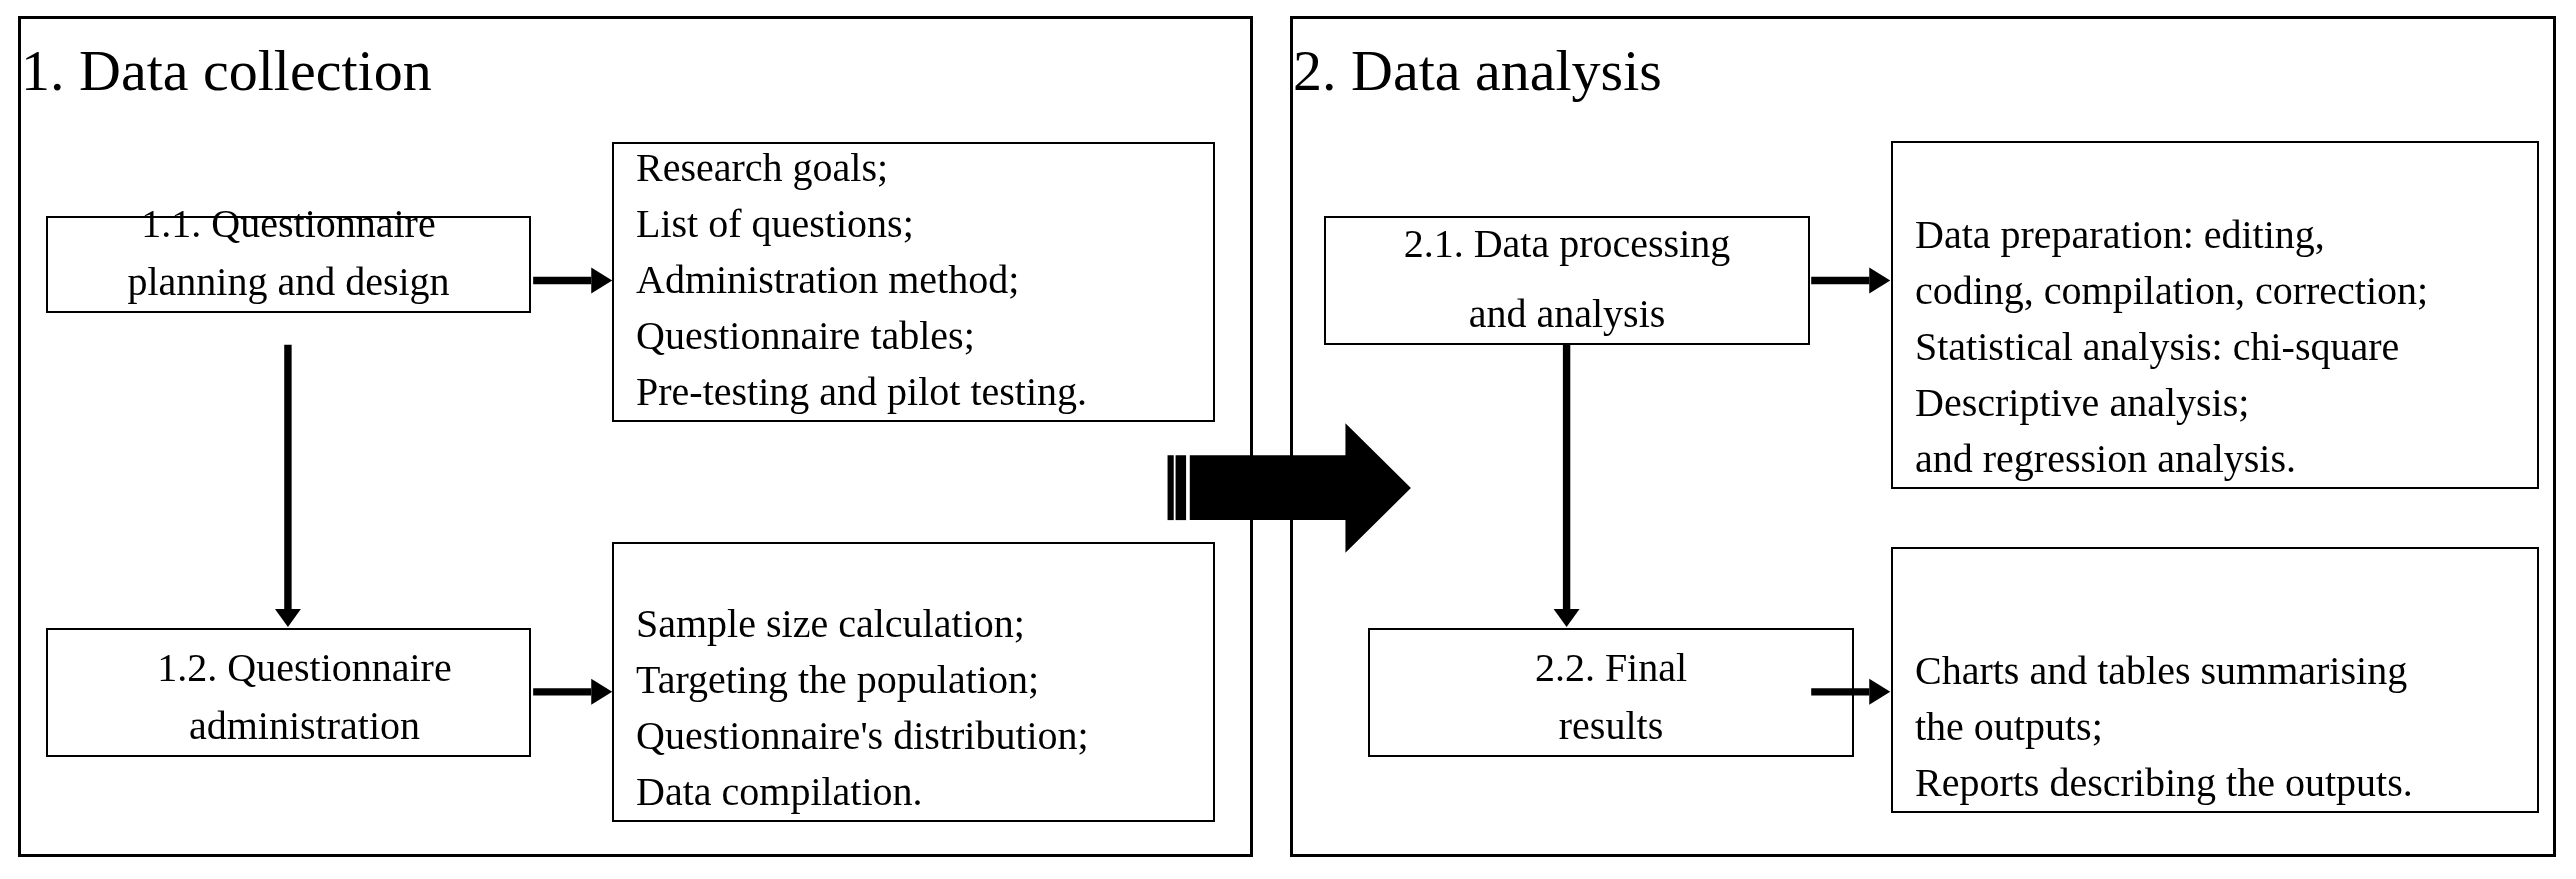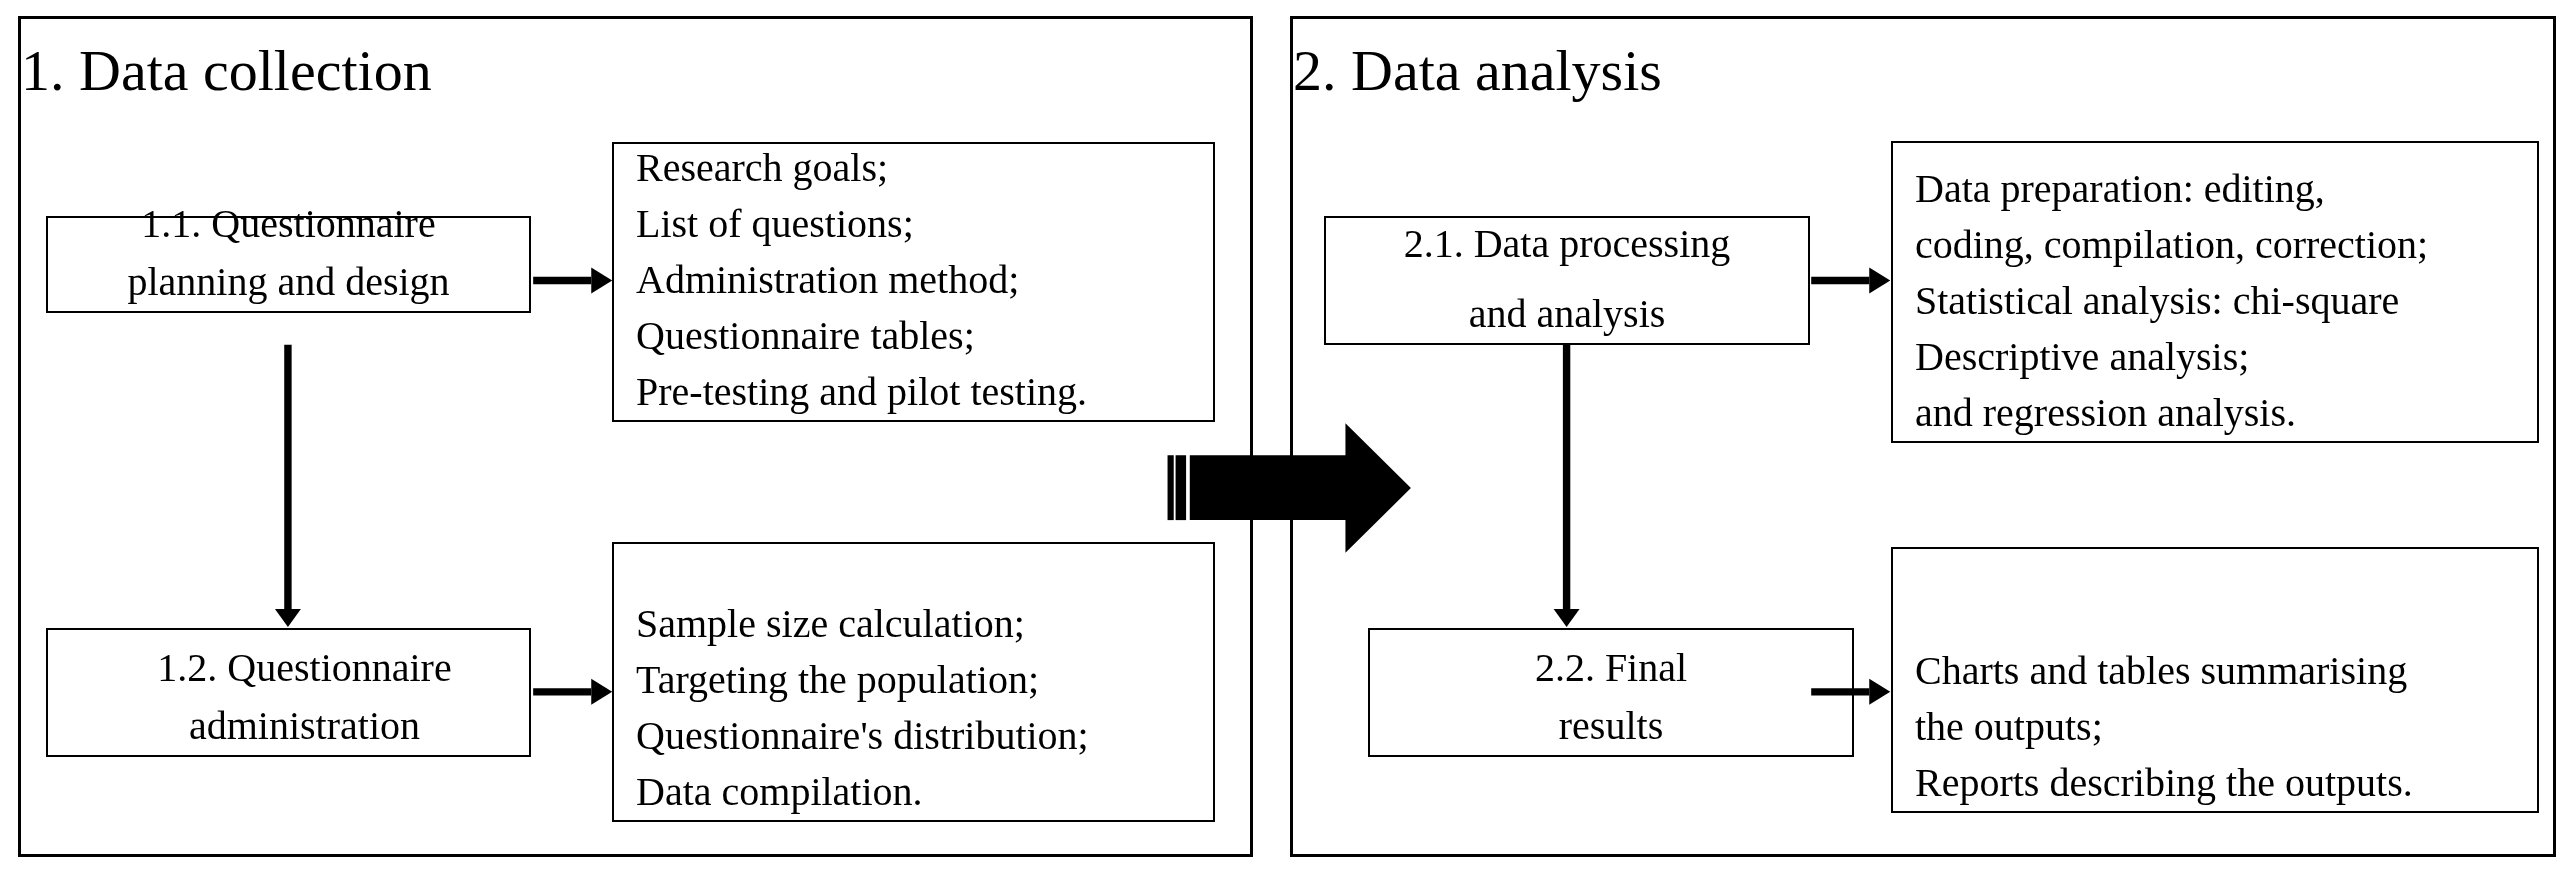--- a/index.html
+++ b/index.html
@@ -62,21 +62,21 @@
   }
   
   #panel-1 { left: 18px;   top: 15.5px; width: 1235px; height: 841px; }
   #panel-2 { left: 1290px; top: 15.5px; width: 1266px; height: 841px; }
   
   #box-1-1 { left: 46px;   top: 216px;  width: 485px;  height: 97px; }
   #det-1-1 { left: 612px;  top: 142px;  width: 603px;  height: 280px; }
   #box-1-2 { left: 46px;   top: 628px; width: 485px;  height: 129px; padding-left: 32px; }
   #det-1-2 { left: 612px;  top: 542px;  width: 603px;  height: 280px; }
   #box-2-1 { left: 1324px; top: 216px;  width: 486px;  height: 129px; gap: 12px; }
-  #det-2-1 { left: 1891px; top: 141px;  width: 648px; height: 302px; }
+  #det-2-1 { left: 1891px; top: 141px;  width: 648px; height: 348px; }
   #box-2-2 { left: 1324px; top: 628px; width: 486px;  height: 129px; margin-left: 44px; }
   #det-2-2 { left: 1891px; top: 547px;  width: 648px; height: 266px; }
 </style>
 </head>
 <body>
 
 <div class="canvas">
 
   <div class="panel" id="panel-1">
     <div class="panel-title">1. Data collection</div>

